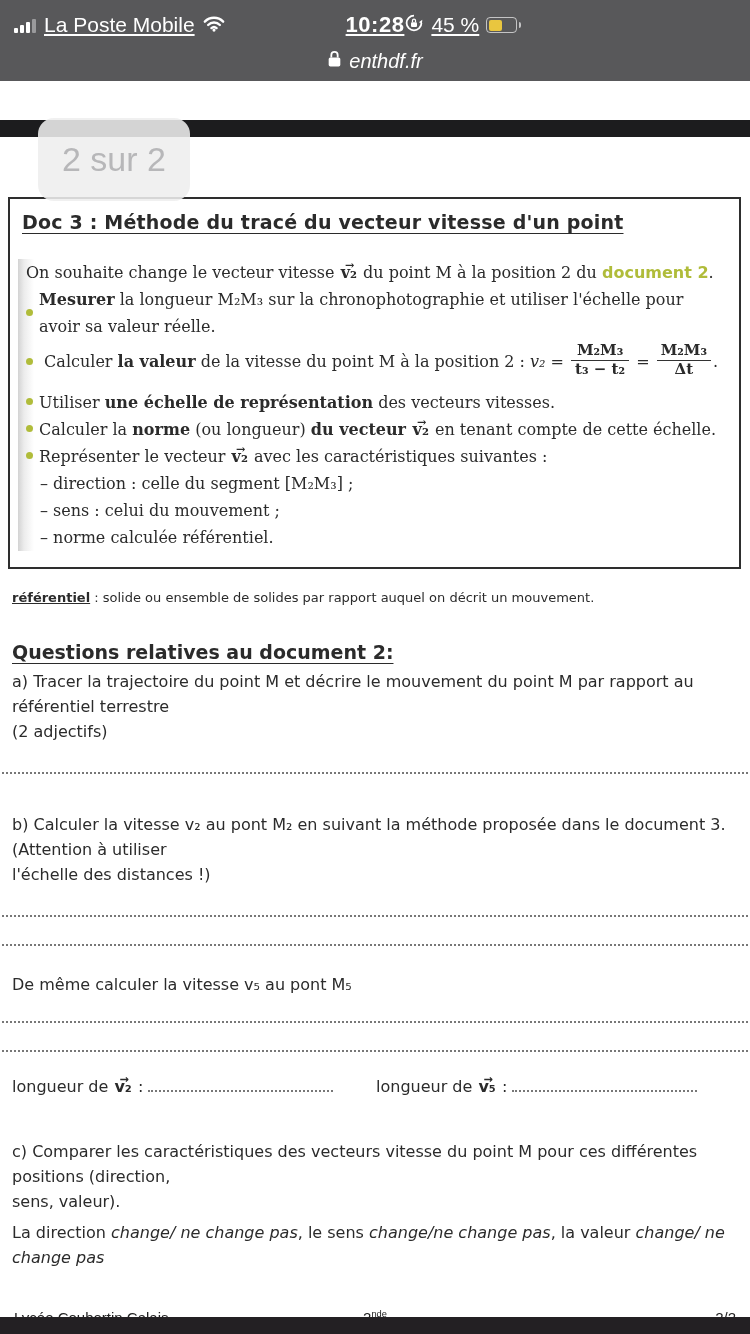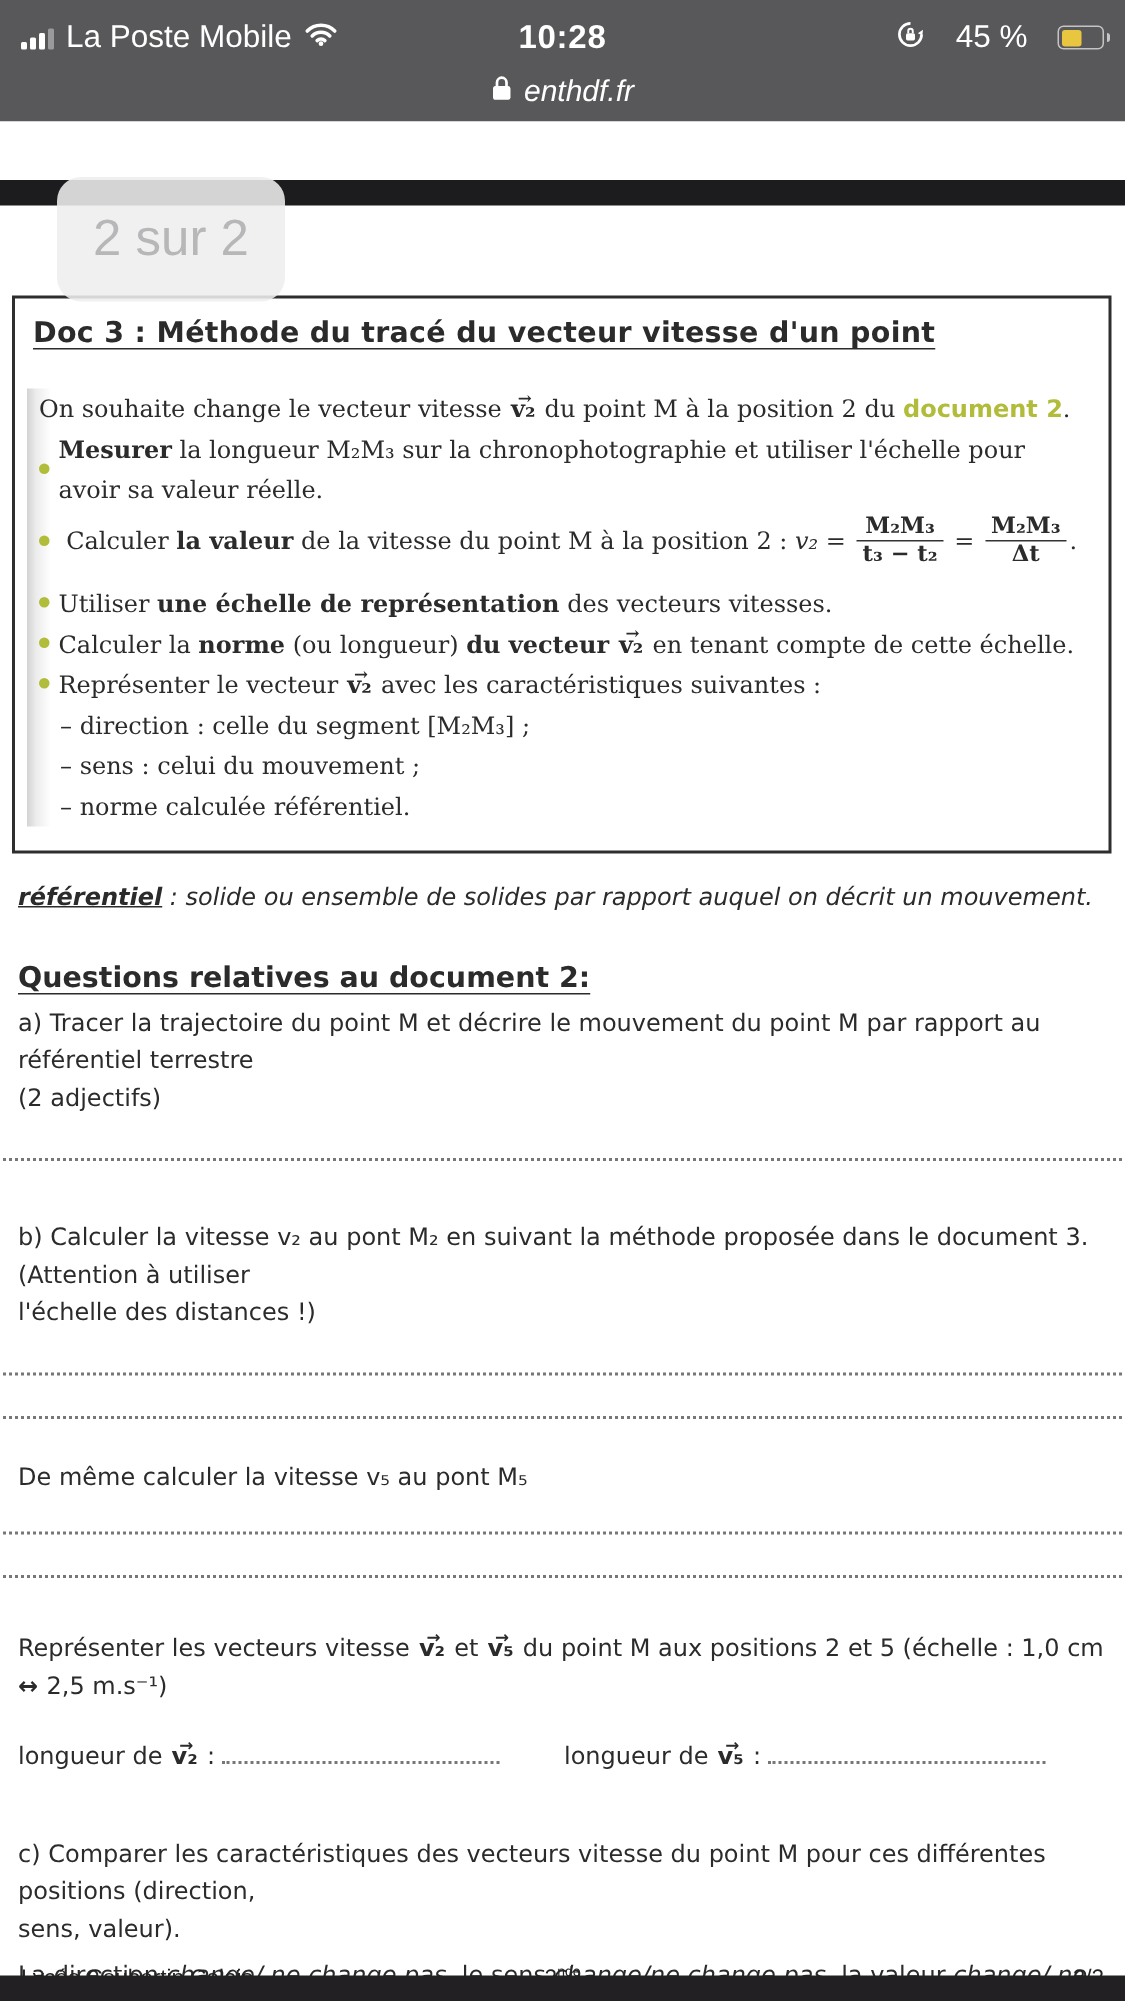--- a/index.html
+++ b/index.html
@@ -1,23 +1,23 @@
 <!DOCTYPE html>
 <html><head>
 <meta charset="utf-8">
 <style>
   html,body{margin:0;padding:0;background:#fff;}
   .phone{position:relative;width:750px;height:1334px;background:#fff;overflow:hidden;
          font-family:"Liberation Sans",sans-serif;}
   
   .status-bar{height:81px;background:#58585a;color:#fff;}
-  .sb-row1{display:flex;align-items:center;height:44px;padding:6px 14px 0 14px;box-sizing:border-box;}
+  .sb-row1{display:flex;align-items:center;height:44px;padding:6px 14px 0 14px;box-sizing:border-box;text-decoration:underline;}
   .sb-left{display:flex;align-items:center;gap:8px;flex:1;}
   .sb-center{flex:0 0 auto;font-size:22px;font-weight:bold;letter-spacing:.5px;}
-  .sb-right{display:flex;align-items:center;justify-content:flex-end;gap:20px;flex:1;}
+  .sb-right{display:flex;align-items:center;gap:7px;flex:1;}
   .carrier{font-size:21px;}
   .sigbars{display:flex;align-items:flex-end;gap:2px;height:15px;}
   .sigbars span{width:4px;border-radius:1px;background:#fff;display:block;}
   .sigbars .s1{height:5px;} .sigbars .s2{height:8px;} .sigbars .s3{height:11px;}
   .sigbars .s4{height:14px;background:rgba(255,255,255,.4);}
   .batt-pct{font-size:21px;}
   .battery{position:relative;width:29px;height:14px;border:1.5px solid rgba(255,255,255,.65);
            border-radius:4px;display:inline-block;}
   .battery-fill{position:absolute;left:1.5px;top:1.5px;bottom:1.5px;width:45%;
                 background:#e9c63f;border-radius:2px;}
@@ -54,21 +54,21 @@
   .box-body{background:linear-gradient(90deg,#d3d3d3 0,#ececec 6px,#ffffff 16px);
             padding-left:8px;line-height:27px;}
   .brow{display:flex;align-items:baseline;}
   .brow .dot{flex:0 0 auto;width:7px;height:7px;border-radius:50%;background:#b0bc3a;
              margin:0 6px 2px 0;align-self:center;}
   .brow.formula{line-height:24px;margin:4px 0 8px 0;display:block;}
   .brow.formula .dot{display:inline-block;margin-bottom:2px;}
   .dash-item{padding-left:14px;}
   
   .q{margin-left:12px;margin-right:10px;line-height:25px;}
-  .referentiel{margin-top:16px;font-size:16px;font-style:italic;}
+  .referentiel{margin-top:16px;font-size:13px;}
   .q-header{margin-top:26px;font-size:19px;font-weight:bold;text-decoration:underline;
             text-underline-offset:4px;}
   .indent{}
   .longueur-row{display:flex;margin-top:22px;}
   .longueur-row > div{flex:1;}
   .footer{position:absolute;left:14px;right:14px;top:1112px;display:flex;
           align-items:baseline;font-size:15px;color:#222;}
   .footer .f-left{flex:1;text-align:left;}
   .footer .f-center{flex:1;text-align:center;}
   .footer .f-right{flex:1;text-align:right;}
@@ -181,21 +181,20 @@
       <div><span>b) Calculer la vitesse v₂ au pont M₂ en suivant la méthode proposée dans le document 3. (Attention à utiliser</span></div>
       <div><span>l'échelle des distances !)</span></div>
     </div>
     <div class="dotline" style="margin-top:28px;"></div>
     <div class="dotline" style="margin-top:27px;"></div>
 
     <div class="q hand" style="margin-top:26px;"><span>De même calculer la vitesse v₅ au pont M₅</span></div>
     <div class="dotline" style="margin-top:24px;"></div>
     <div class="dotline" style="margin-top:27px;"></div>
 
-    <div class="q hand" style="margin-top:34px;"><span>Représenter les vecteurs vitesse </span><span class="vec">v₂</span><span> et </span><span class="vec">v₅</span><span> du point M aux positions 2 et 5 (échelle : 1,0 cm </span><span class="b"> ↔ </span><span> 2,5 m.s⁻¹)</span></div>
 
     <div class="q hand longueur-row">
       <div><span>longueur de </span><span class="vec">v₂</span><span> :  </span><span class="dots" style="width: 185px;"></span></div>
       <div><span>longueur de </span><span class="vec">v₅</span><span> :  </span><span class="dots" style="width: 185px;"></span></div>
     </div>
 
     <div class="q hand" style="margin-top:40px;">
       <div><span>c) Comparer les caractéristiques des vecteurs vitesse du point M pour ces différentes positions (direction,</span></div>
       <div class="indent"><span>sens, valeur).</span></div>
       <div class="indent" style="margin-top:6px;"><span>La direction </span><span class="i">change/ ne change pas</span><span>, le sens </span><span class="i">change/ne change pas</span><span>, la valeur </span><span class="i">change/ ne change pas</span></div>

